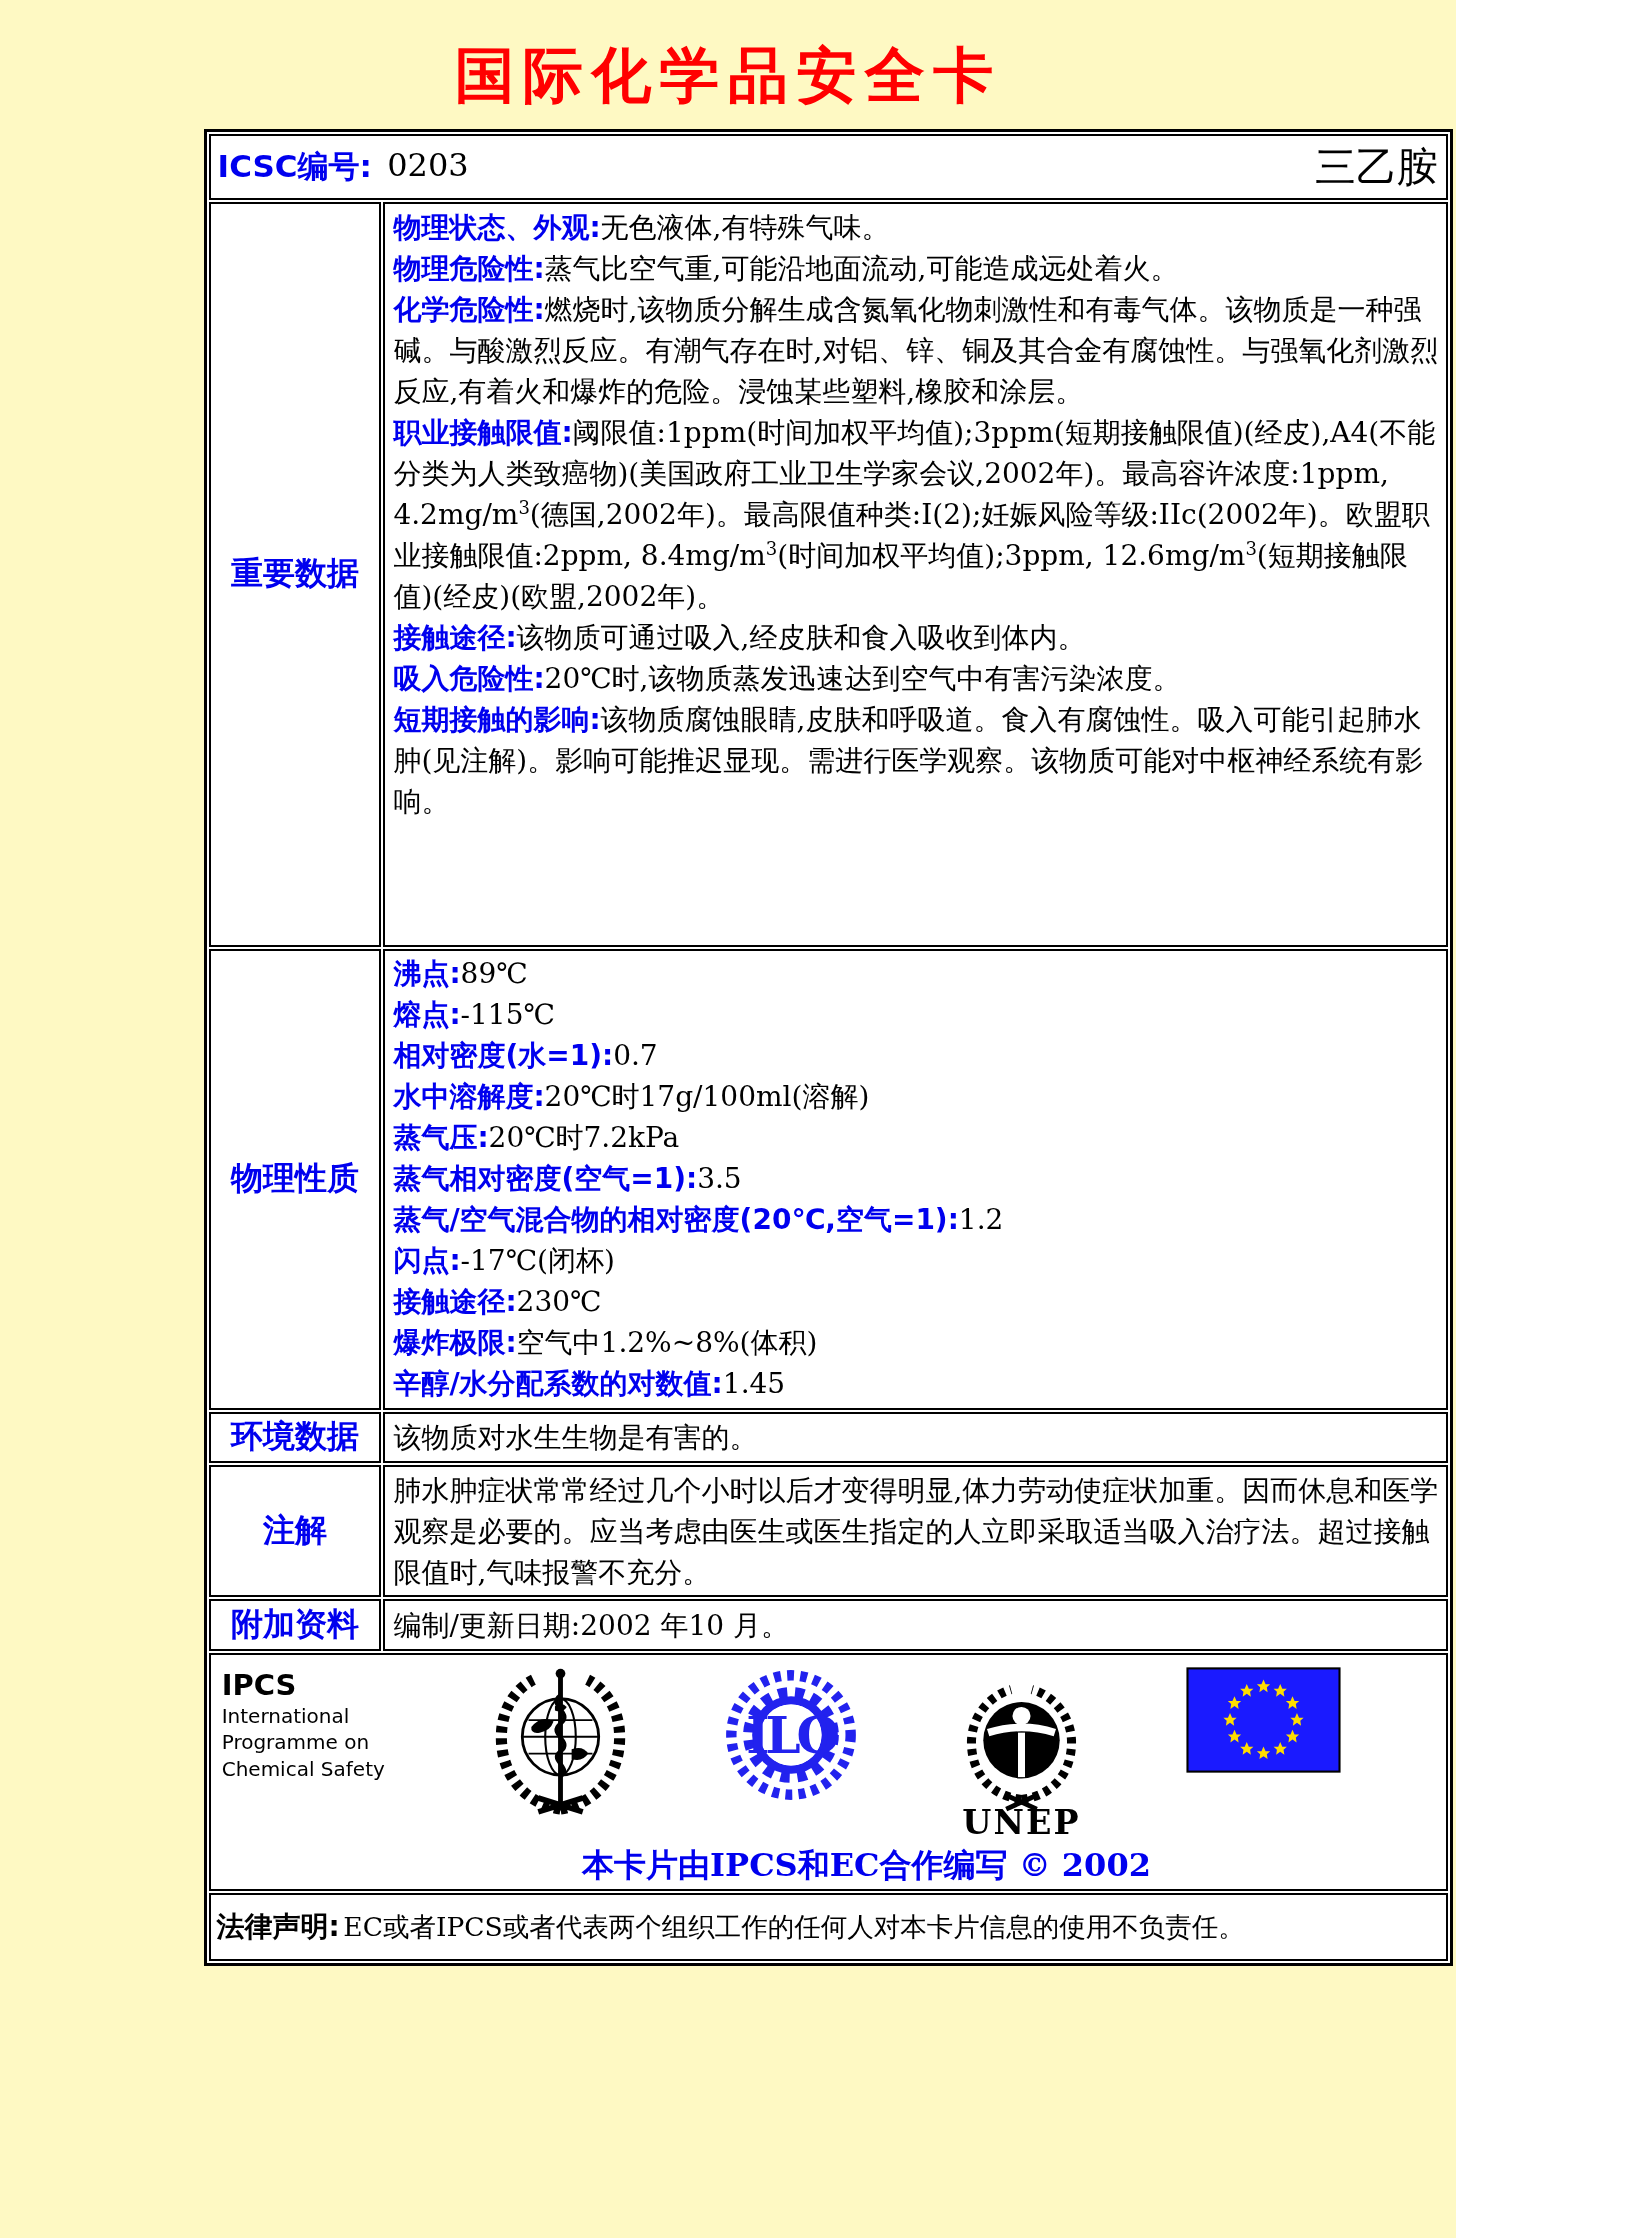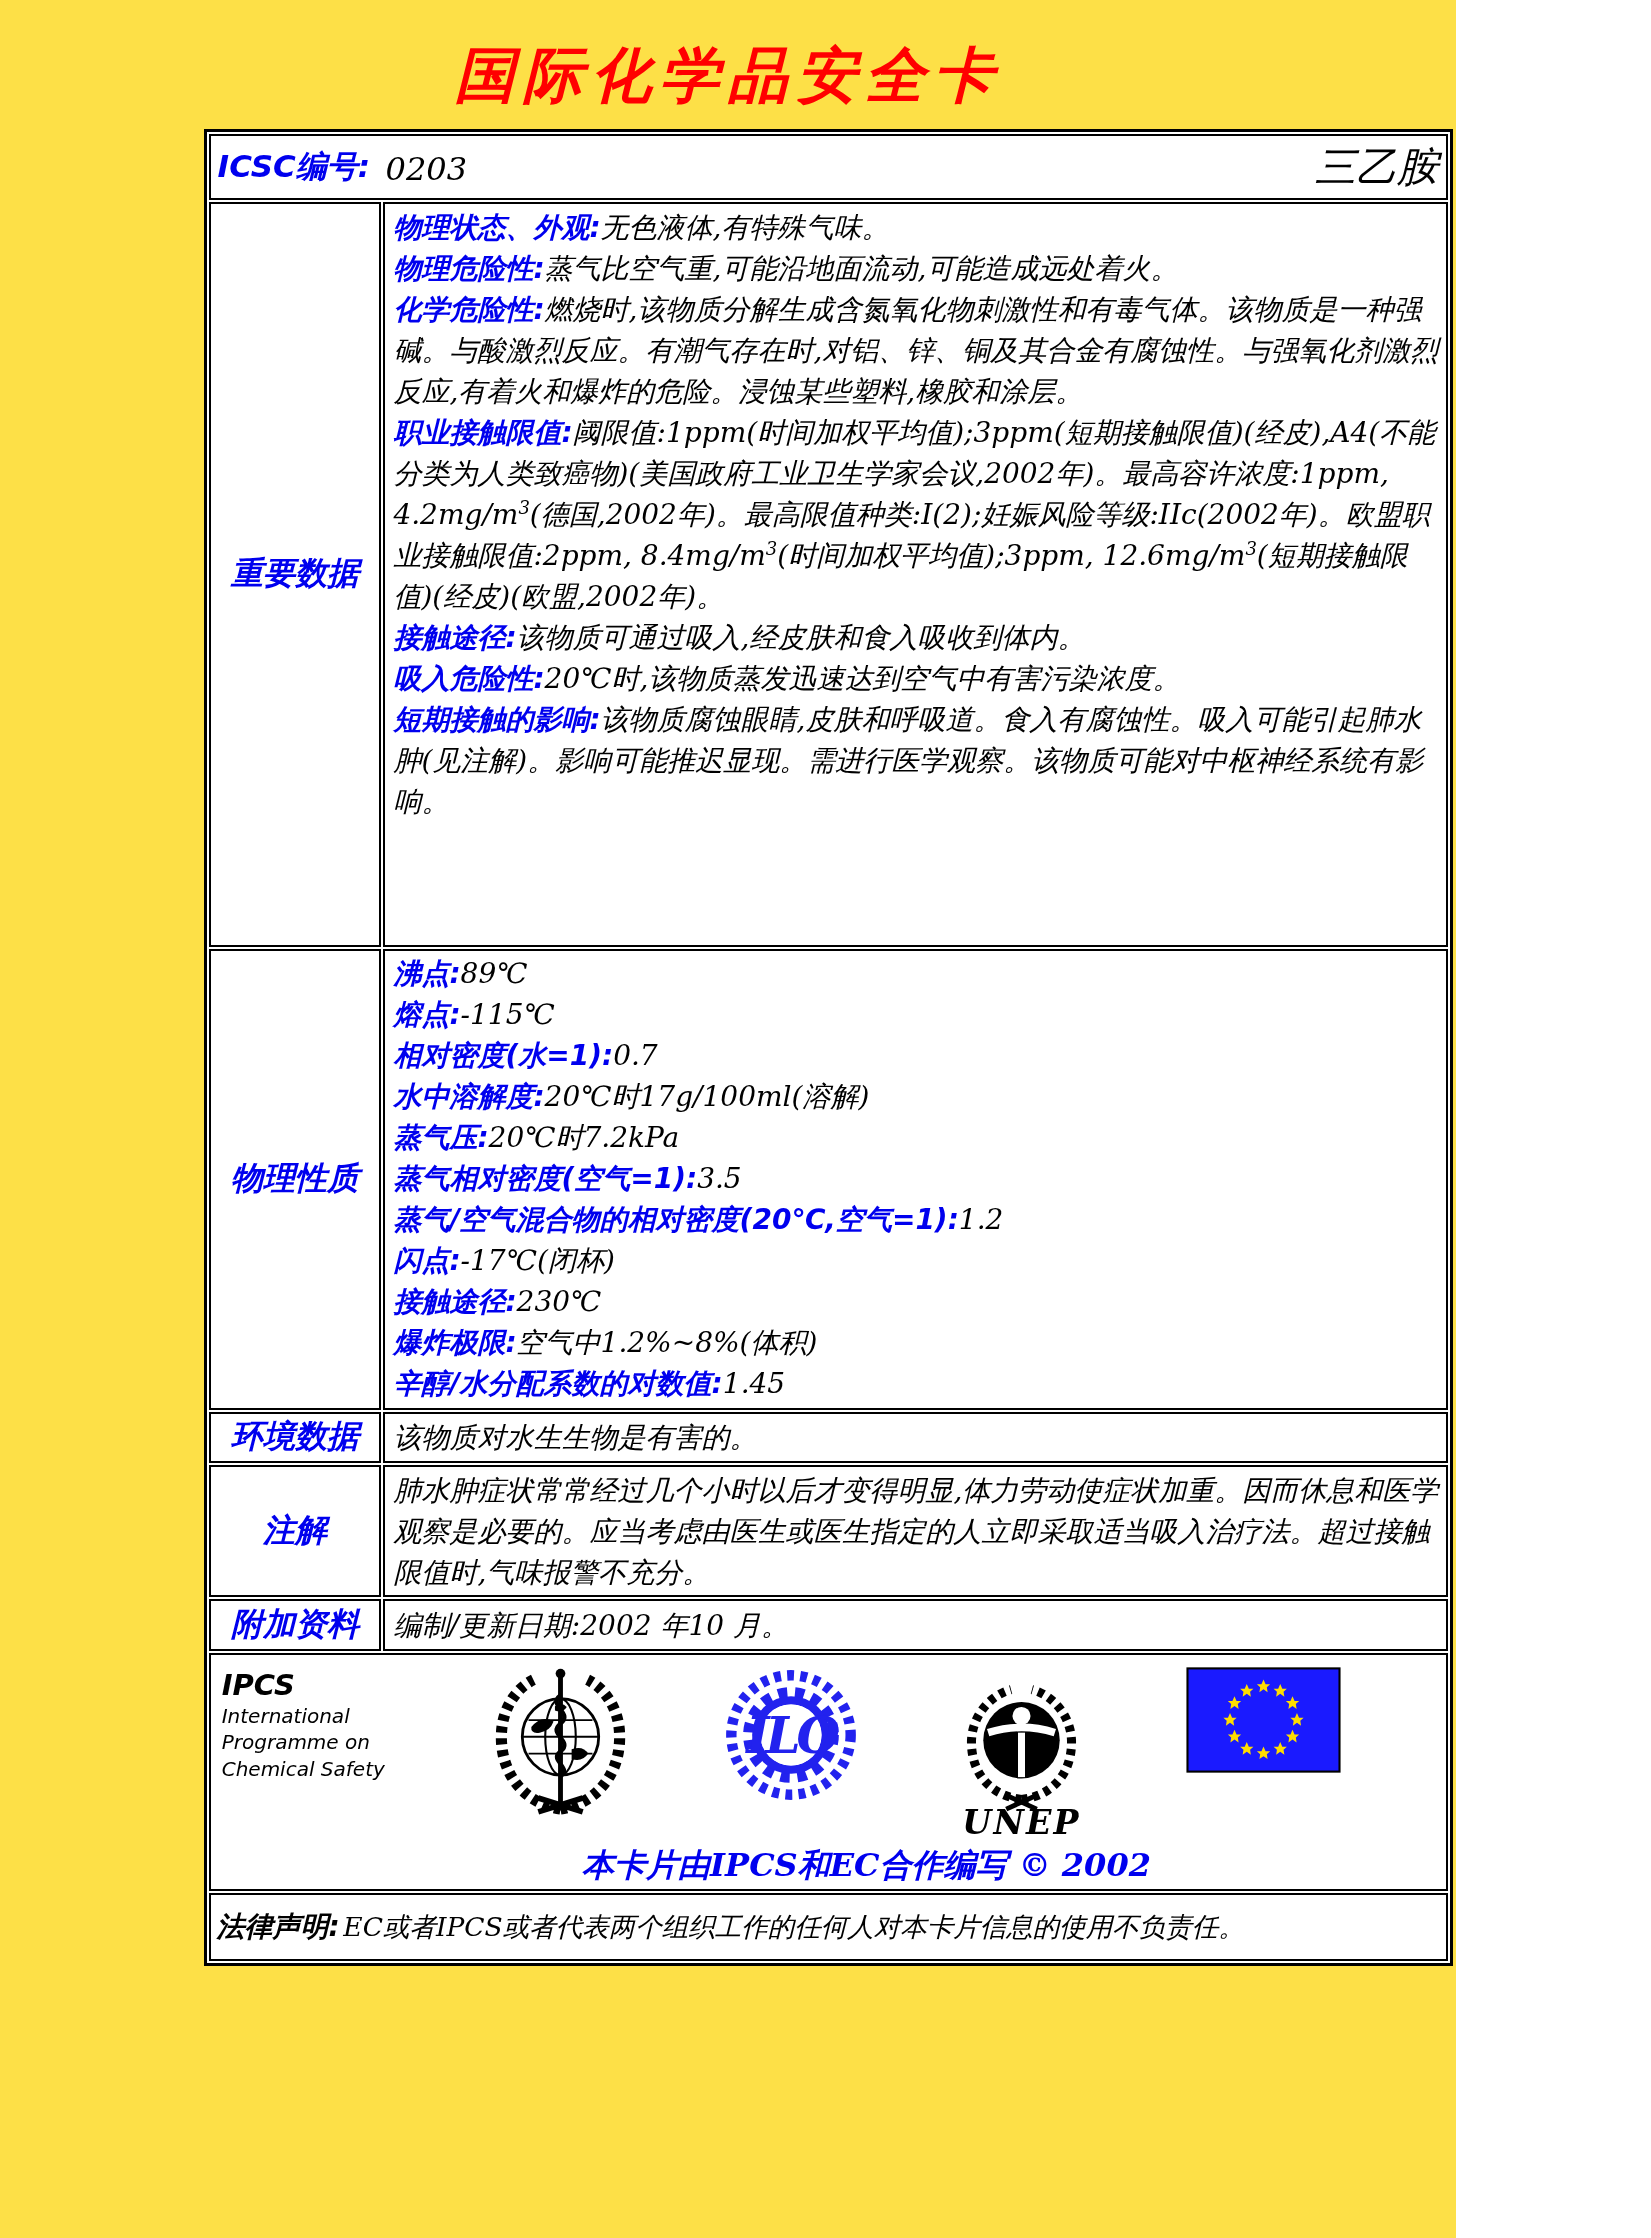--- a/index.html
+++ b/index.html
@@ -1,28 +1,28 @@
 <!DOCTYPE html>
 <html style="font-size:11px"><head>
 <meta charset="utf-8">
 <style>
   html,body{margin:0;padding:0;background:#fff;}
-  .page{position:relative;width:1456px;height:2239px;background:#fde047;overflow:hidden;
-        font-family:"DejaVu Serif",serif;color:#000;font-style:italic;}
+  .page{position:relative;width:1456px;height:2239px;background:#fef9c3;overflow:hidden;
+        font-family:"DejaVu Serif",serif;color:#000;}
   .title{position:absolute;top:36px;left:0;width:100%;text-align:center;
          color:#ff0000;font-size:60px;font-weight:bold;letter-spacing:8.4px;
          font-family:"DejaVu Serif",serif;}
   table.card{position:absolute;left:204px;top:129px;width:1249px;
         border:3.5px solid #000;border-collapse:separate;border-spacing:2.8px;background:#fff;}
   td{border:2.1px solid #000;vertical-align:top;background:#fff;}
   
   .c-icsc{height:60px;}
   .icsc-flex{display:flex;justify-content:space-between;align-items:center;height:100%;
              padding:0 7px 0 5.6px;}
-  .icsc-left{display:flex;align-items:flex-end;}
+  .icsc-left{display:flex;align-items:flex-start;}
   .lbl-blue{color:#0000ee;font-family:"DejaVu Sans",sans-serif;font-weight:bold;font-size:31px;}
   .icsc-num{font-size:32px;margin-left:15.3px;font-family:"DejaVu Serif",serif;}
   .chem-name{font-size:41px;}
   
   .c-label{width:166px;text-align:center;vertical-align:middle;}
   .c-label div{color:#0000ee;font-family:"DejaVu Sans",sans-serif;font-weight:bold;font-size:32px;}
   
   .c-content{font-size:28px;line-height:41px;padding:2.8px 7px 2.8px 8.4px;}
   .c-content .para{margin:0;}
   .bl{color:#0000ee;font-family:"DejaVu Sans",sans-serif;font-weight:bold;}

